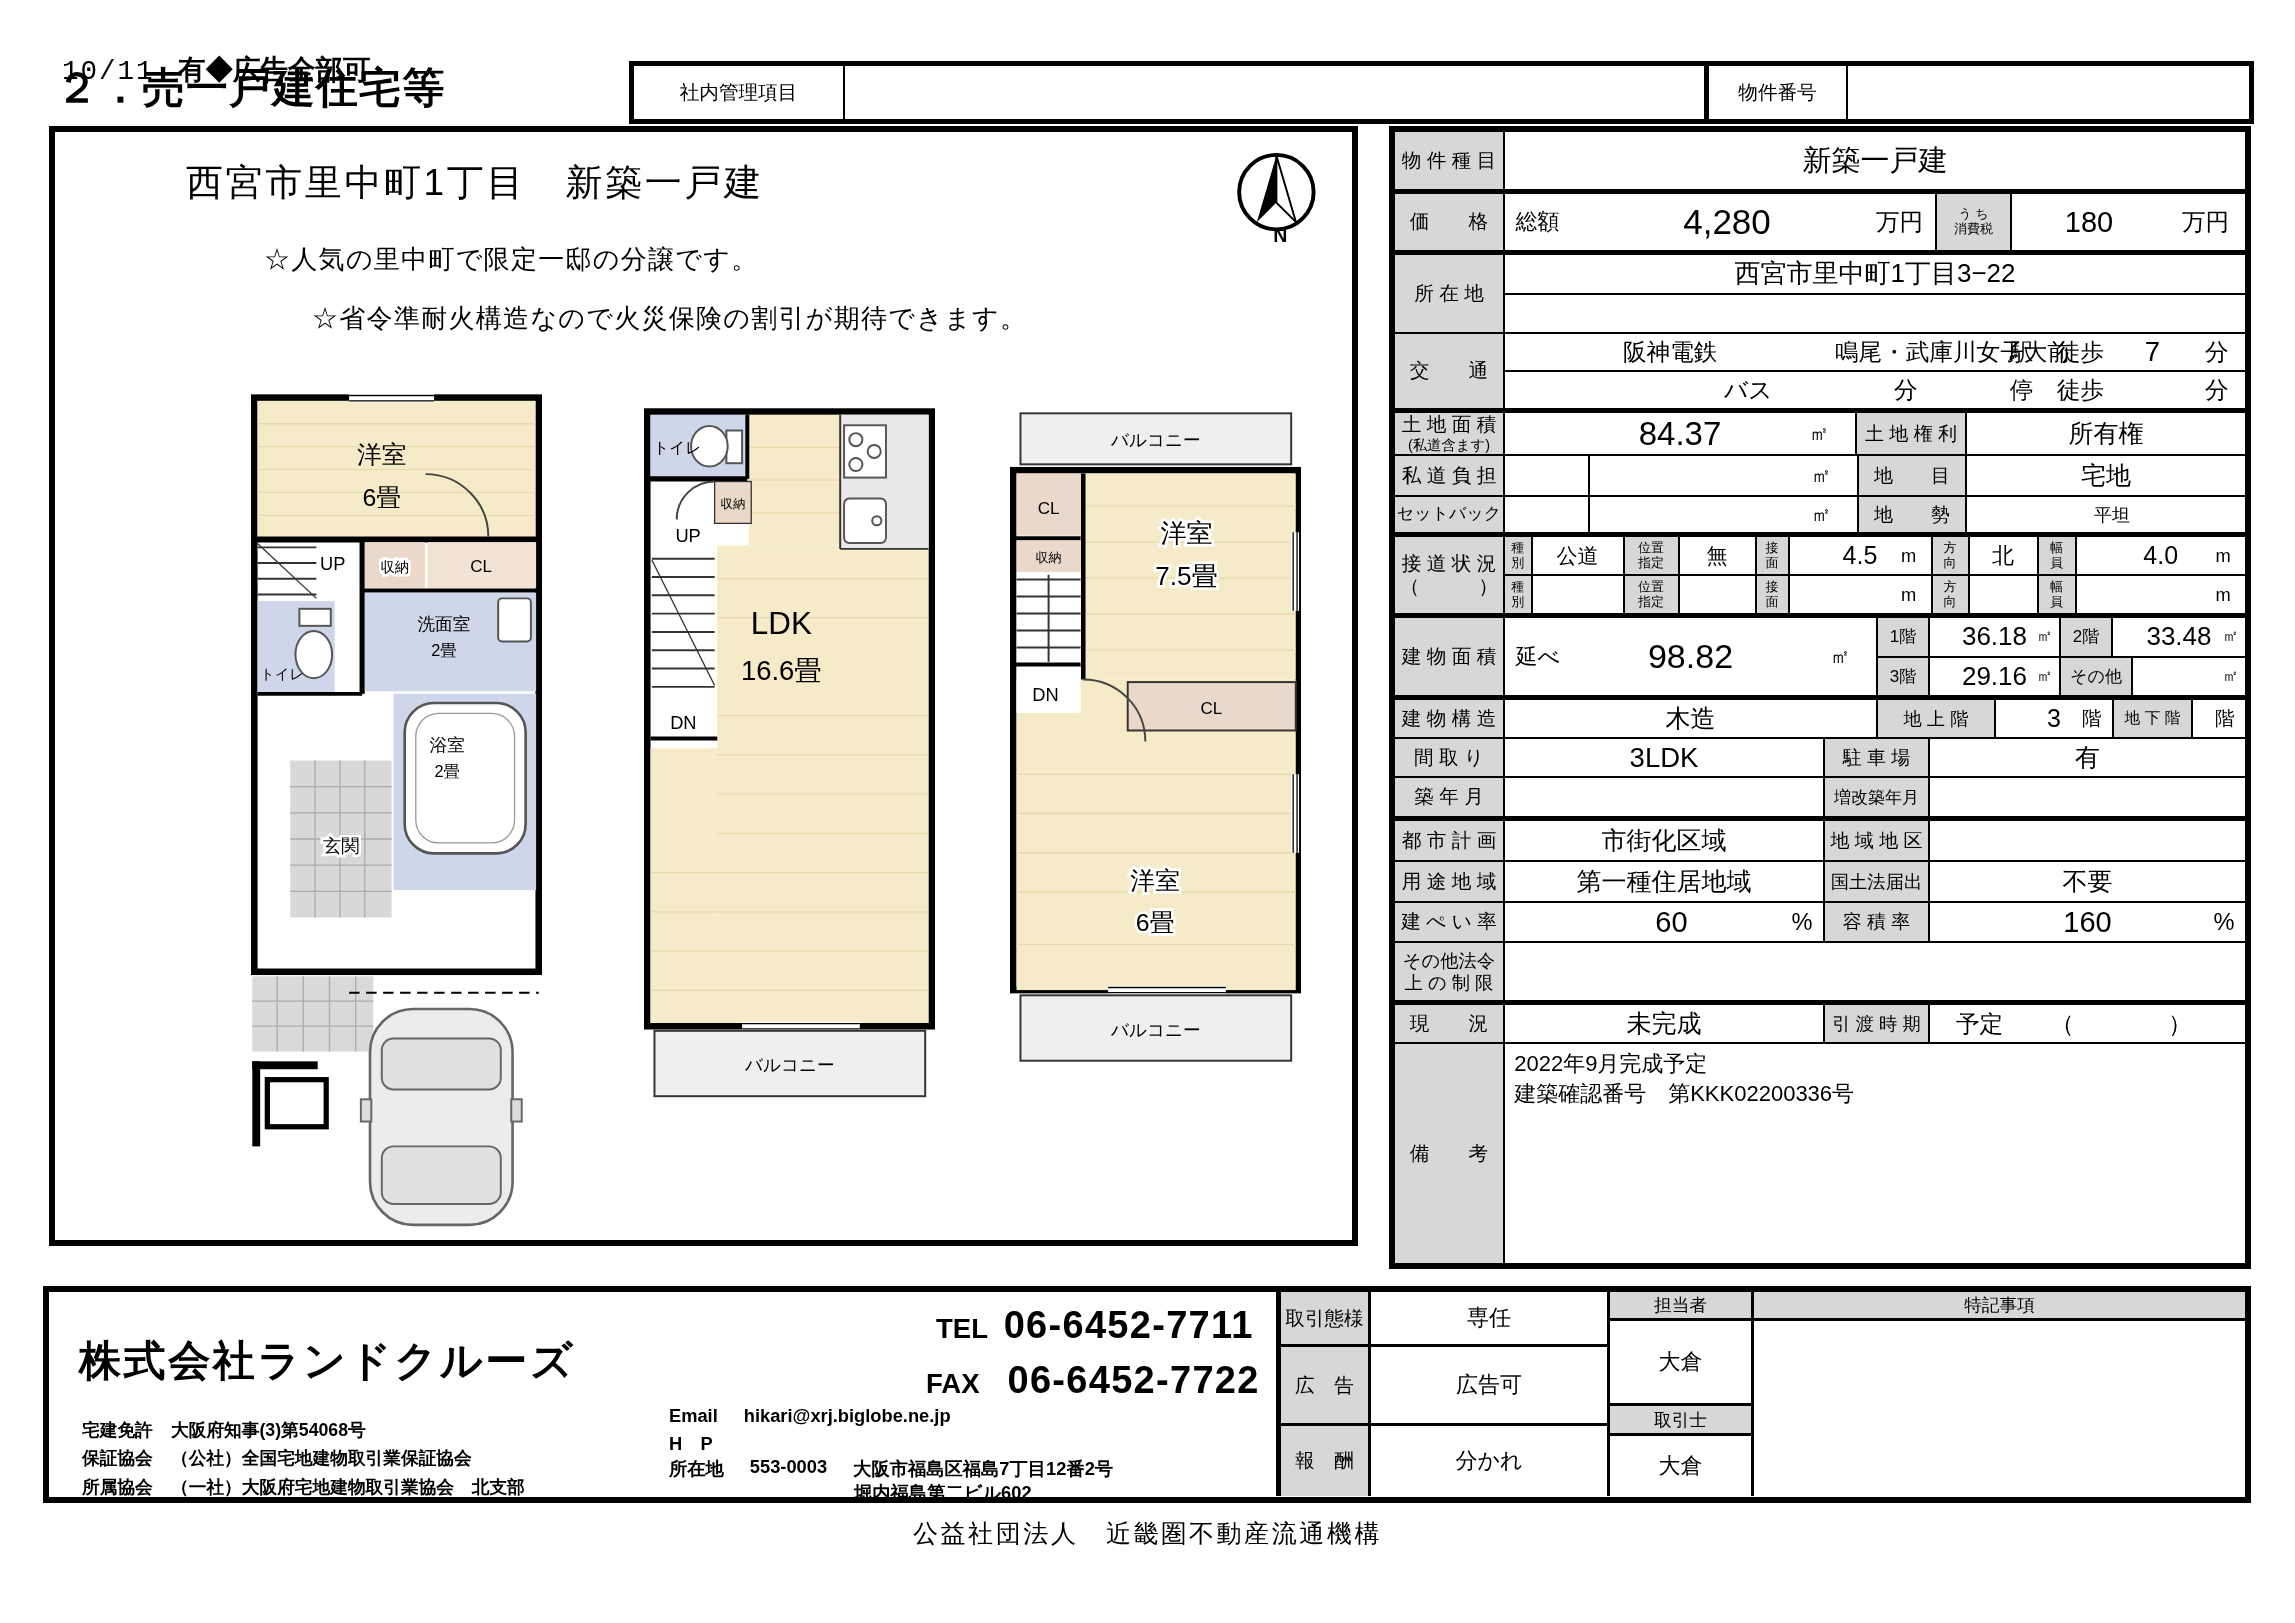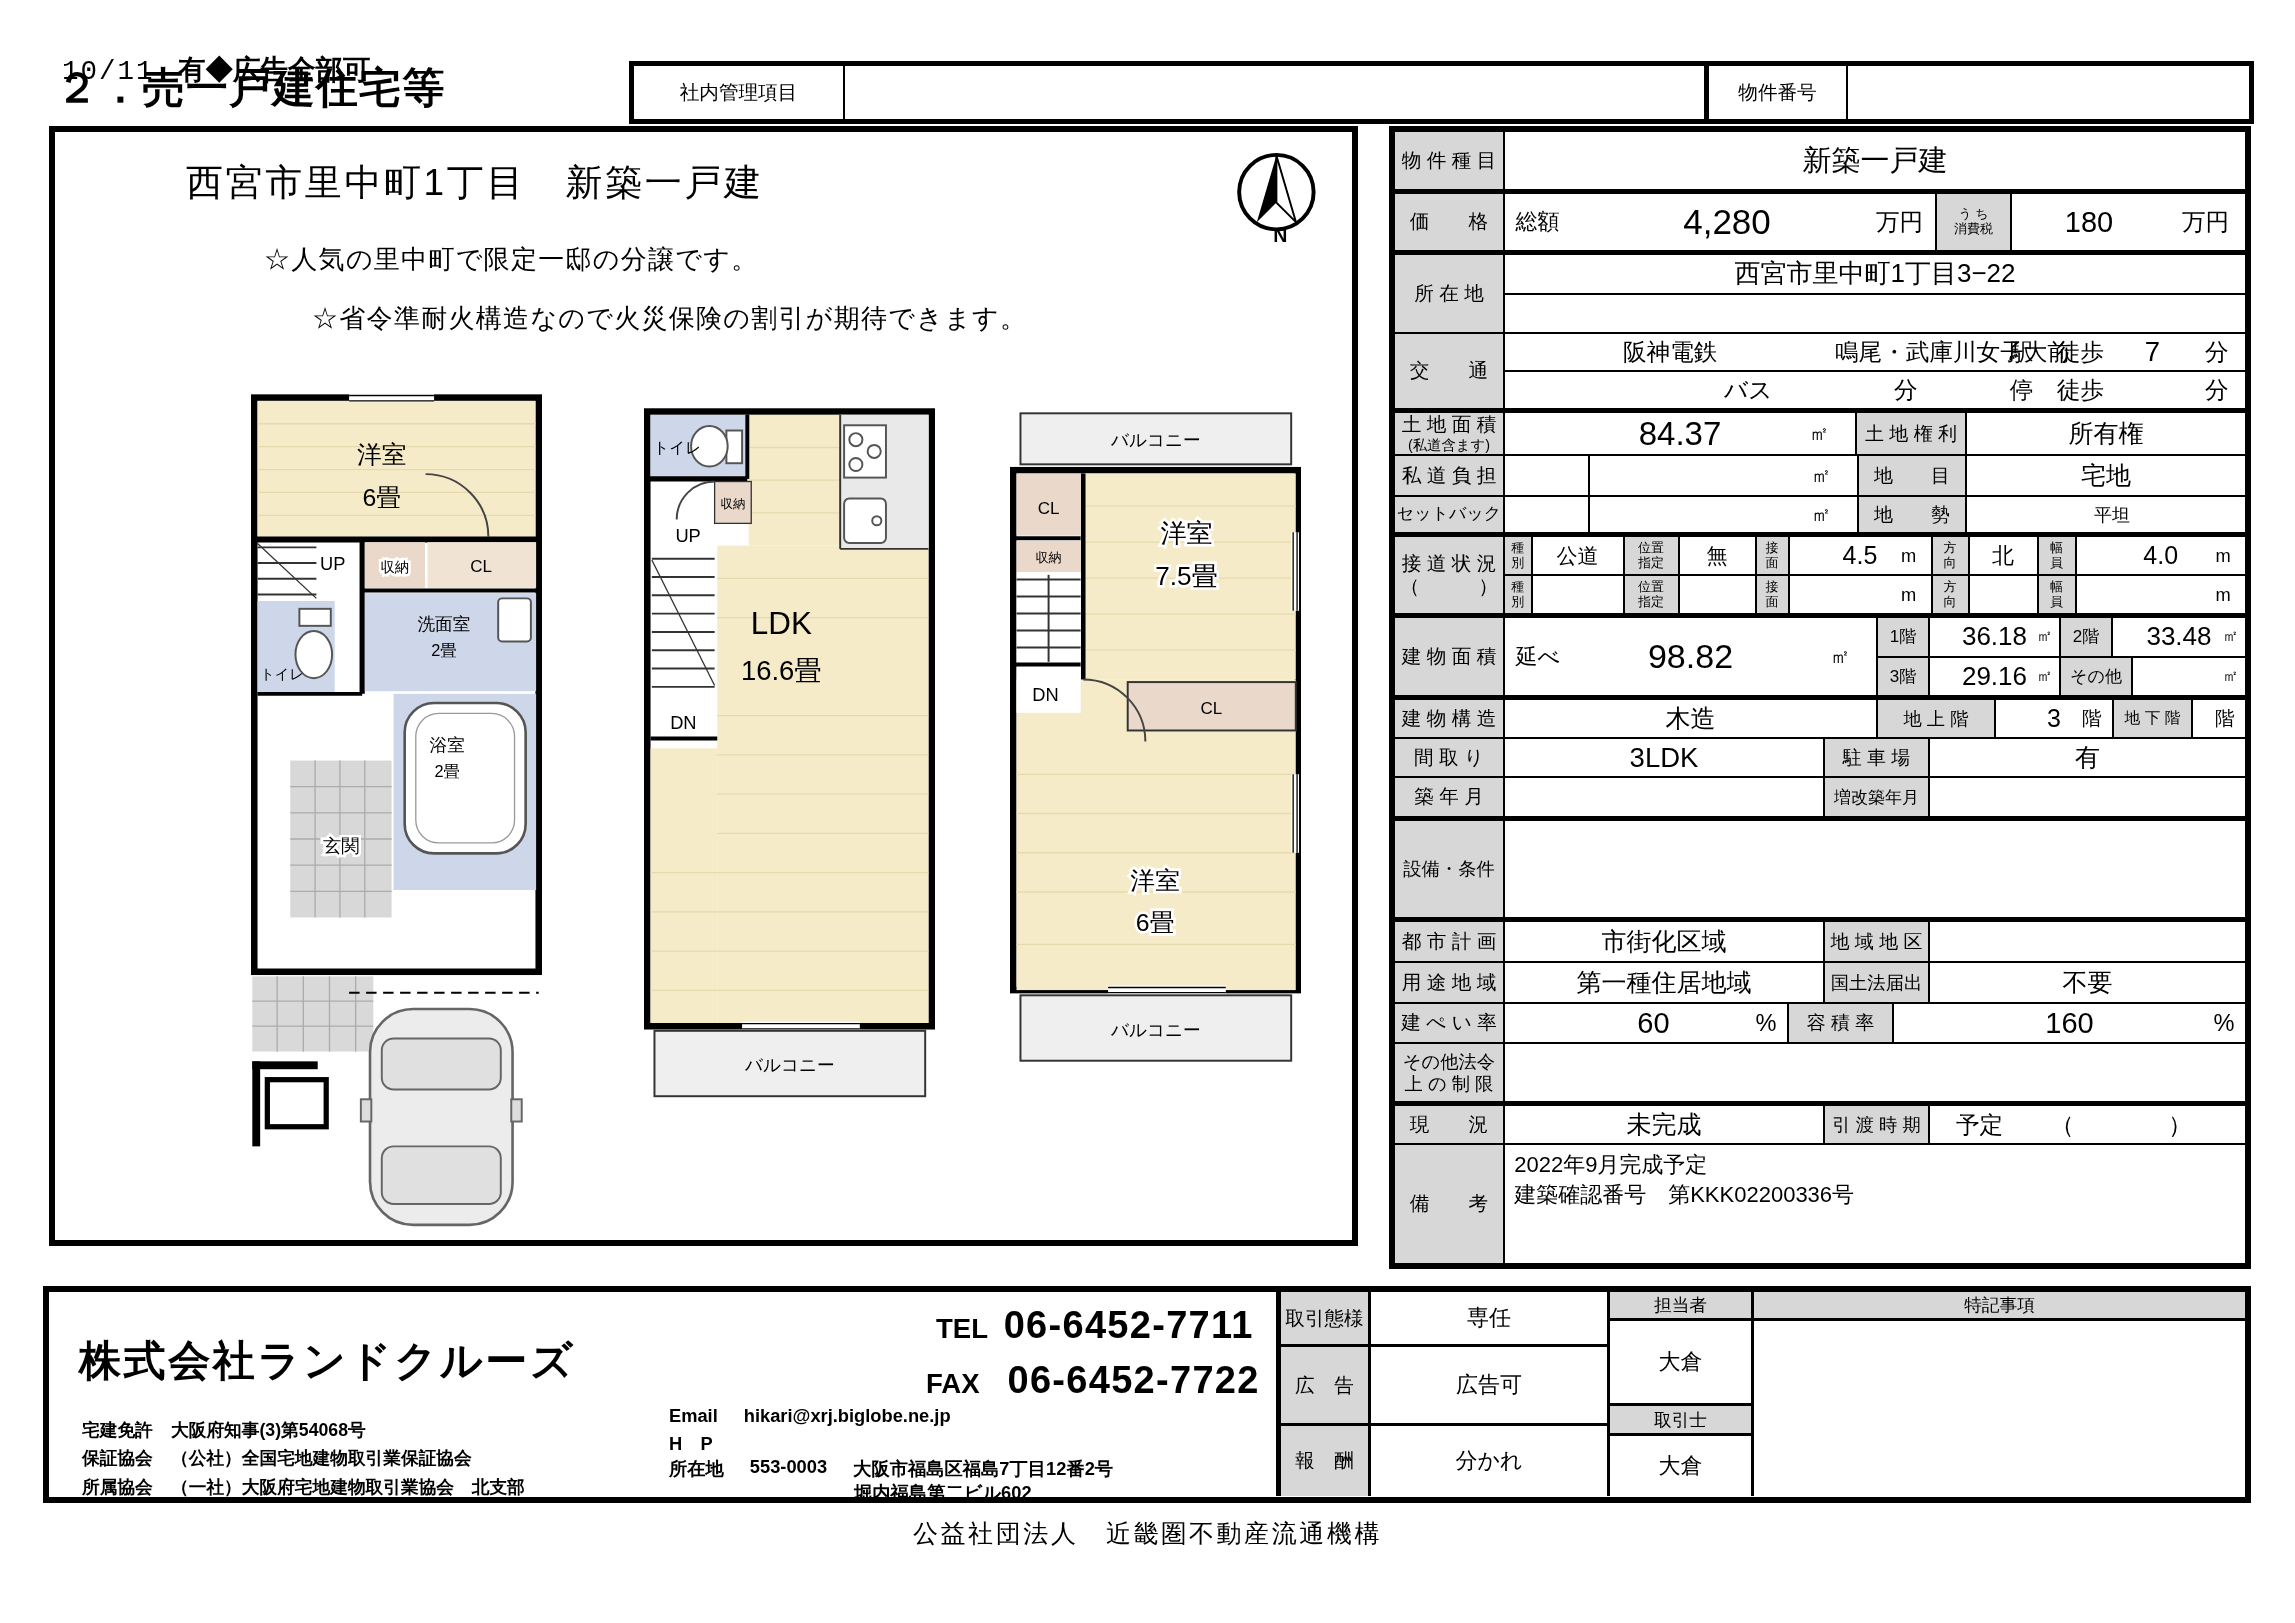--- a/index.html
+++ b/index.html
@@ -517,42 +517,38 @@
       <div class="cell last" style="flex:1;font-size:25px;">有</div>
     </div>
 
     <div class="row thick" style="height:43px;">
       <div class="rlabel">築 年 月</div>
       <div class="cell" style="width:320px;"></div>
       <div class="cell gray" style="width:105px;font-size:17px;">増改築年月</div>
       <div class="cell last" style="flex:1;"></div>
     </div>
 
-    <div class="row thick" style="height:101px;">
-      <div class="rlabel" style="font-size:18.3px;">設備・条件</div>
-      <div class="cell last" style="flex:1;"></div>
-    </div>
 
     <div class="row" style="height:41px;">
       <div class="rlabel">都 市 計 画</div>
       <div class="cell" style="width:320px;font-size:25px;">市街化区域</div>
       <div class="cell gray" style="width:105px;font-size:19px;">地 域 地 区</div>
       <div class="cell last" style="flex:1;"></div>
     </div>
 
     <div class="row" style="height:41px;">
       <div class="rlabel">用 途 地 域</div>
       <div class="cell" style="width:320px;font-size:25px;">第一種住居地域</div>
       <div class="cell gray" style="width:105px;font-size:18.3px;">国土法届出</div>
       <div class="cell last" style="flex:1;font-size:25px;">不要</div>
     </div>
 
     <div class="row" style="height:40px;">
       <div class="rlabel">建 ぺ い 率</div>
-      <div class="cell" style="width:284px;font-size:29px;padding-left:15px;">
+      <div class="cell" style="width:320px;font-size:29px;padding-left:15px;">
         <span>60</span>
           <span class="unit-r" style="right:10.5px;font-size:23.6px;">%</span>
       </div>
       <div class="cell gray" style="width:105px;font-size:19px;">容 積 率</div>
       <div class="cell last" style="flex:1;font-size:29px;">
         <span>160</span>
           <span class="unit-r" style="right:10.5px;font-size:23.6px;">%</span>
       </div>
     </div>
 

